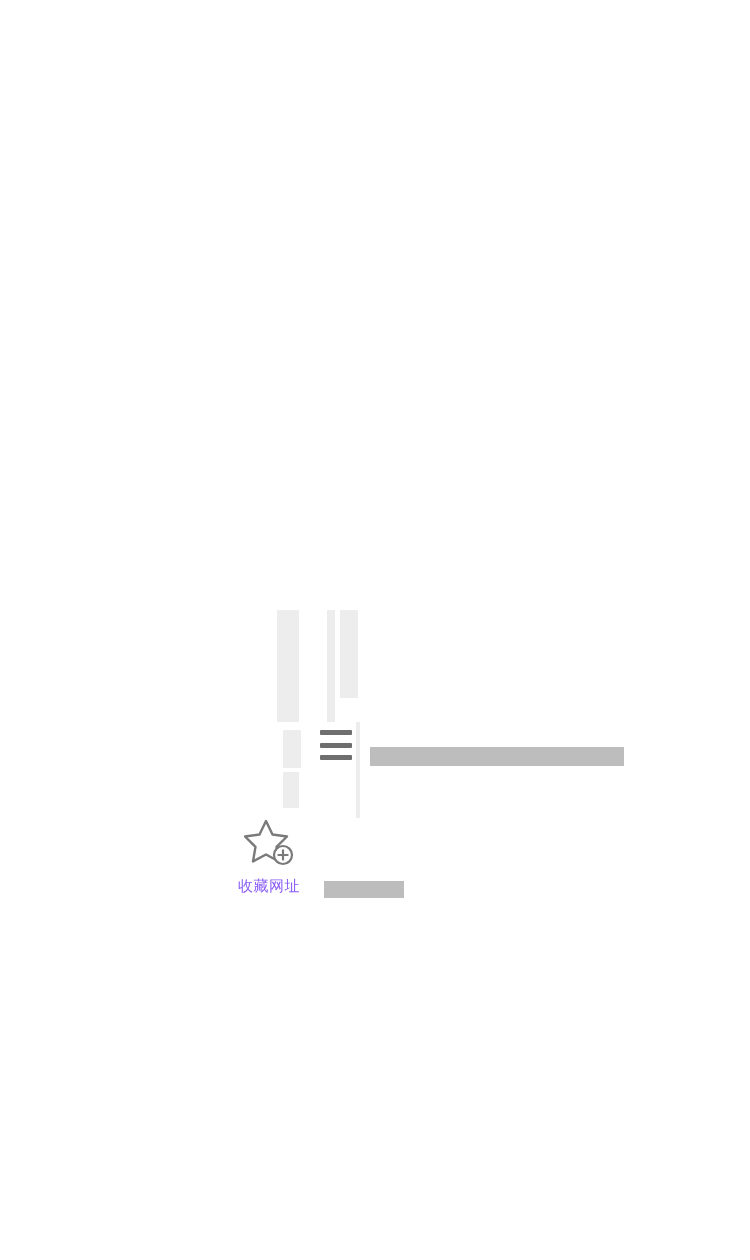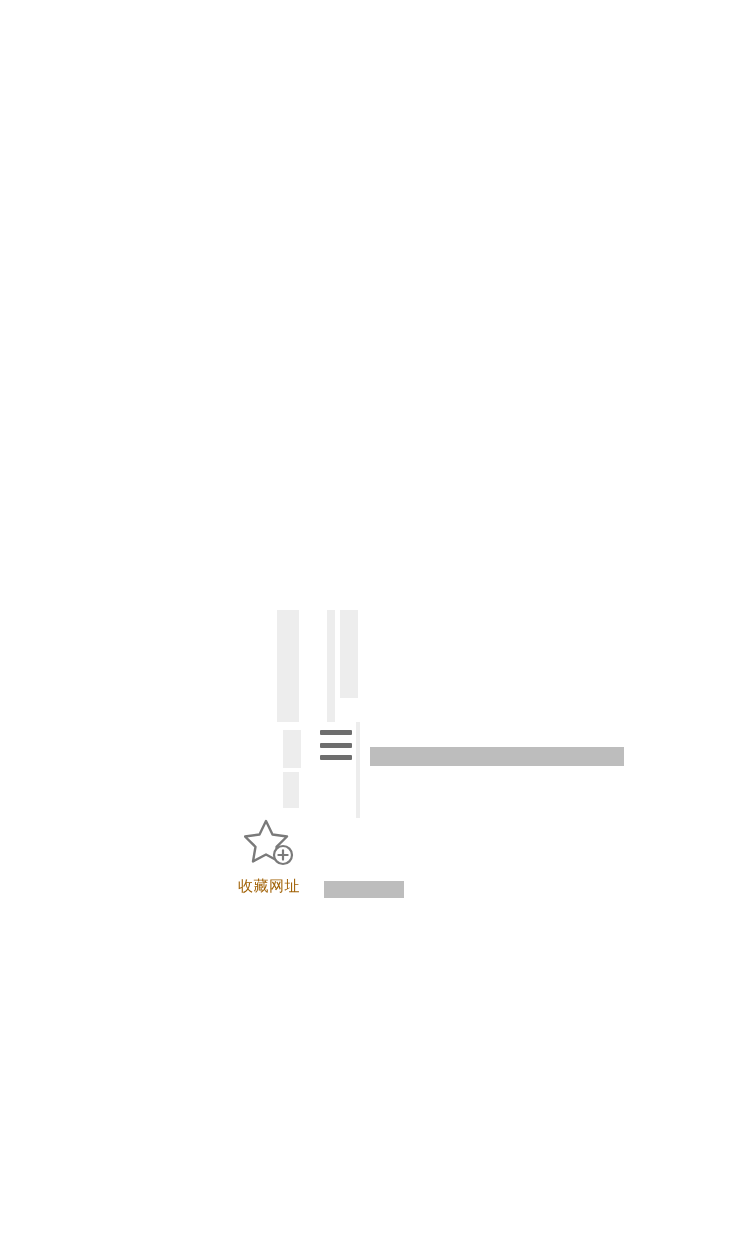--- a/index.html
+++ b/index.html
@@ -57,21 +57,21 @@
     height: 54px;
     margin-left: 6px;
   }
   #fav-icon svg {
     display: block;
   }
   #fav-label {
     margin-top: 4px;
     font-size: 15px;
     line-height: 20px;
-    color: #a16207;
+    color: #8b5cf6;
     letter-spacing: 0.5px;
     white-space: nowrap;
   }
 </style>
 </head>
 <body>
 
 <div class="ph" style="left:277px;top:610px;width:22px;height:112px;"></div>
 <div class="ph" style="left:327px;top:610px;width:8px;height:112px;"></div>
 <div class="ph" style="left:340px;top:610px;width:18px;height:88px;"></div>

